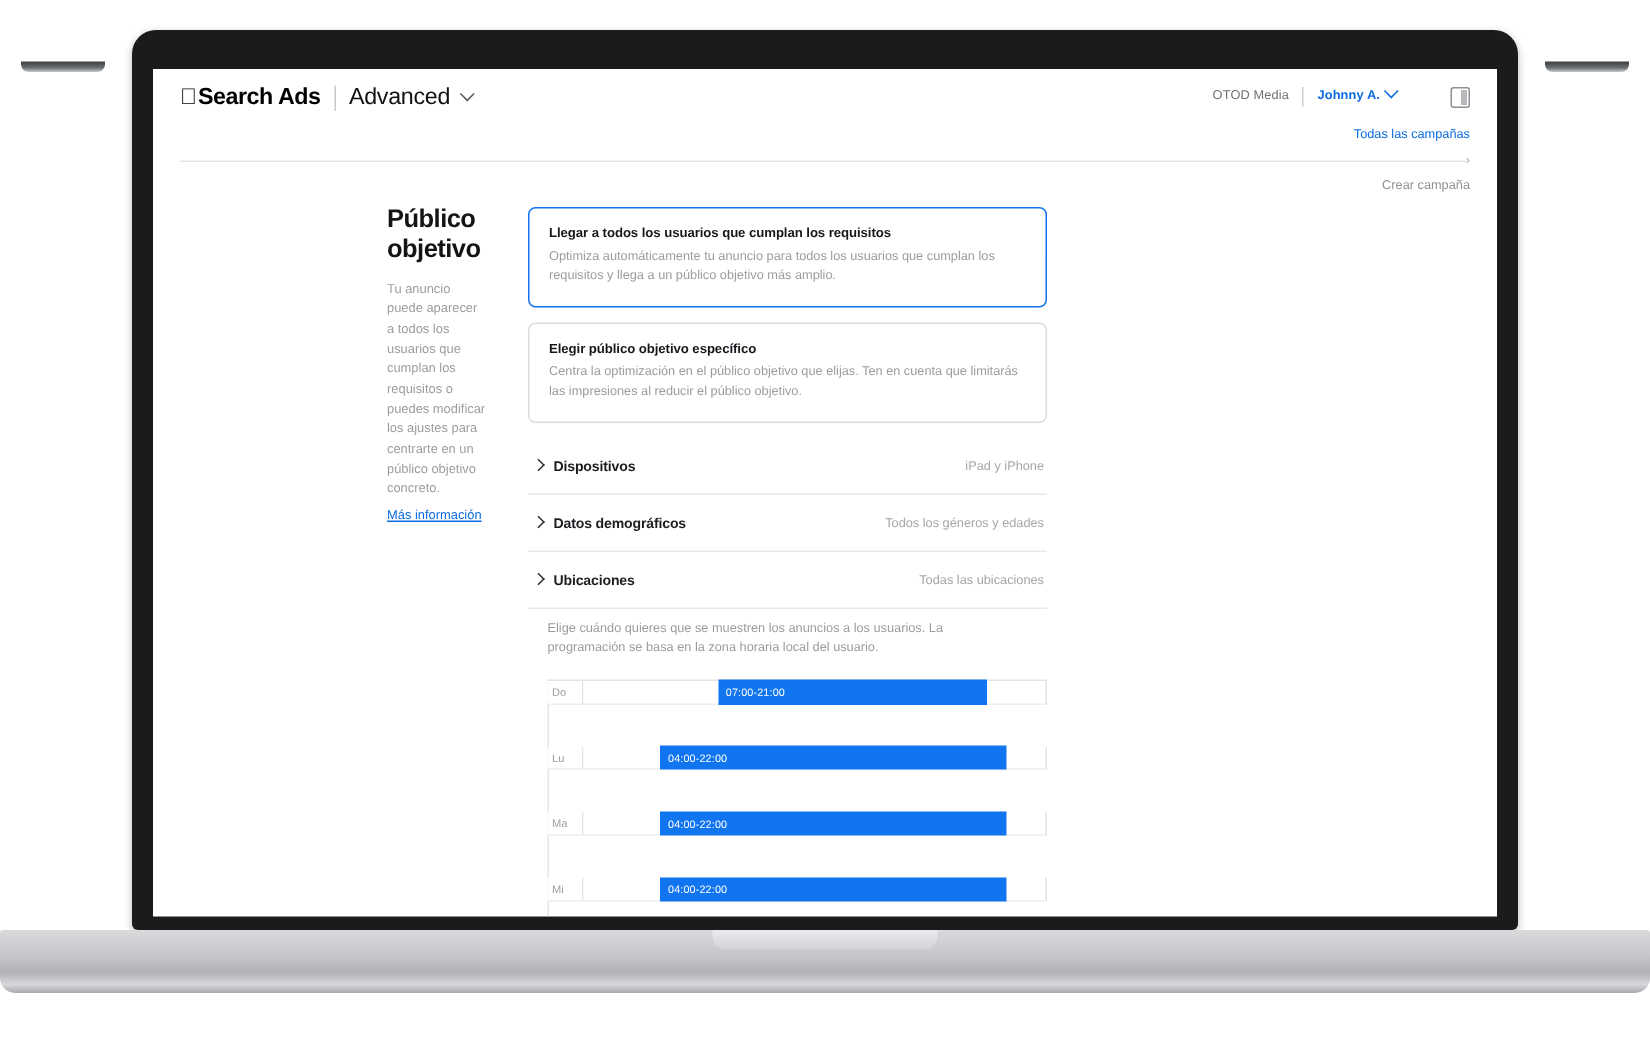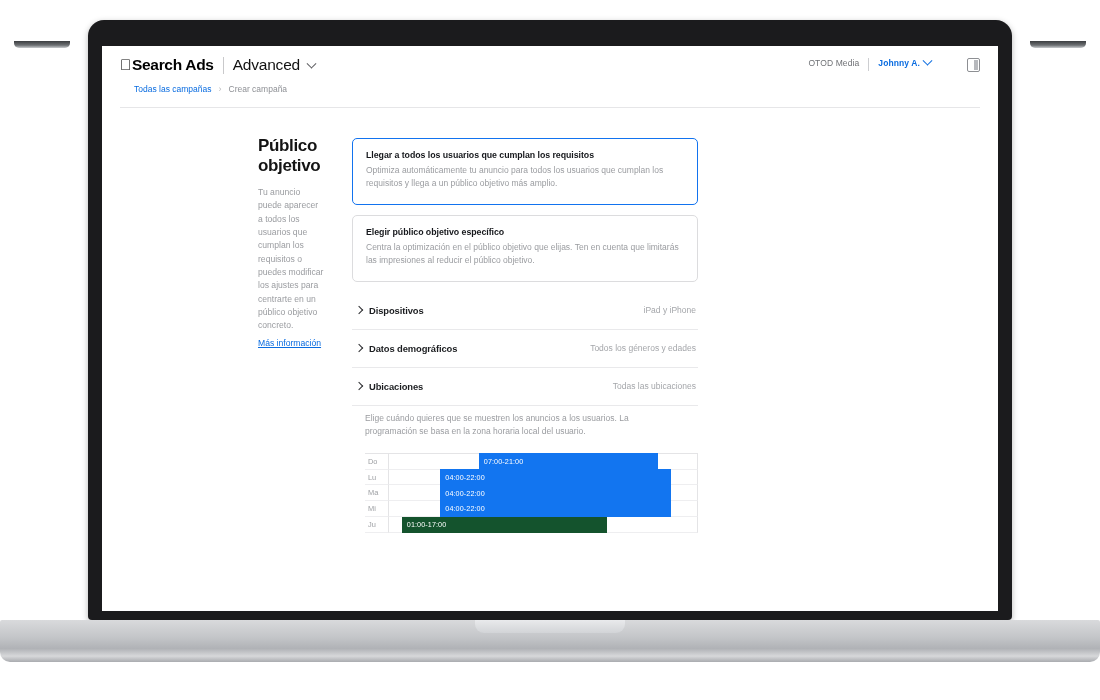--- a/index.html
+++ b/index.html
@@ -149,24 +149,25 @@
     content: "";
     position: absolute;
     right: 1px; top: 1px;
     width: 4px; bottom: 1px;
     background: #b7b9bd;
   }
 
   .breadcrumb-bar {
     height: 23px;
     display: flex;
-    align-items: flex-start;
-    padding: 0 32px;
+    align-items: flex-end;
+    padding: 0 18px;
     font-size: 8.5px;
     gap: 7px;
+    flex-direction: column;
   }
   .bc-link { color: #0a6ce0; }
   .bc-arrow {
     color: #b9babd;
     font-size: 9px;
   }
   .bc-current { color: #8e9095; }
 
   .content-divider {
     height: 1px;
@@ -281,20 +282,21 @@
     padding: 6px 4px 14px 13px;
     max-width: 330px;
   }
   .sched-grid {
     display: flex;
     flex-direction: column;
     margin-left: 13px;
     width: 333px;
     border-left: 1px solid #e4e4e6;
     border-top: 1px solid #e4e4e6;
+    gap: 28px;
   }
   .sched-row {
     display: flex;
     align-items: stretch;
     height: 15.8px;
   }
   .day-label {
     width: 24px;
     flex: none;
     font-size: 7.4px;

